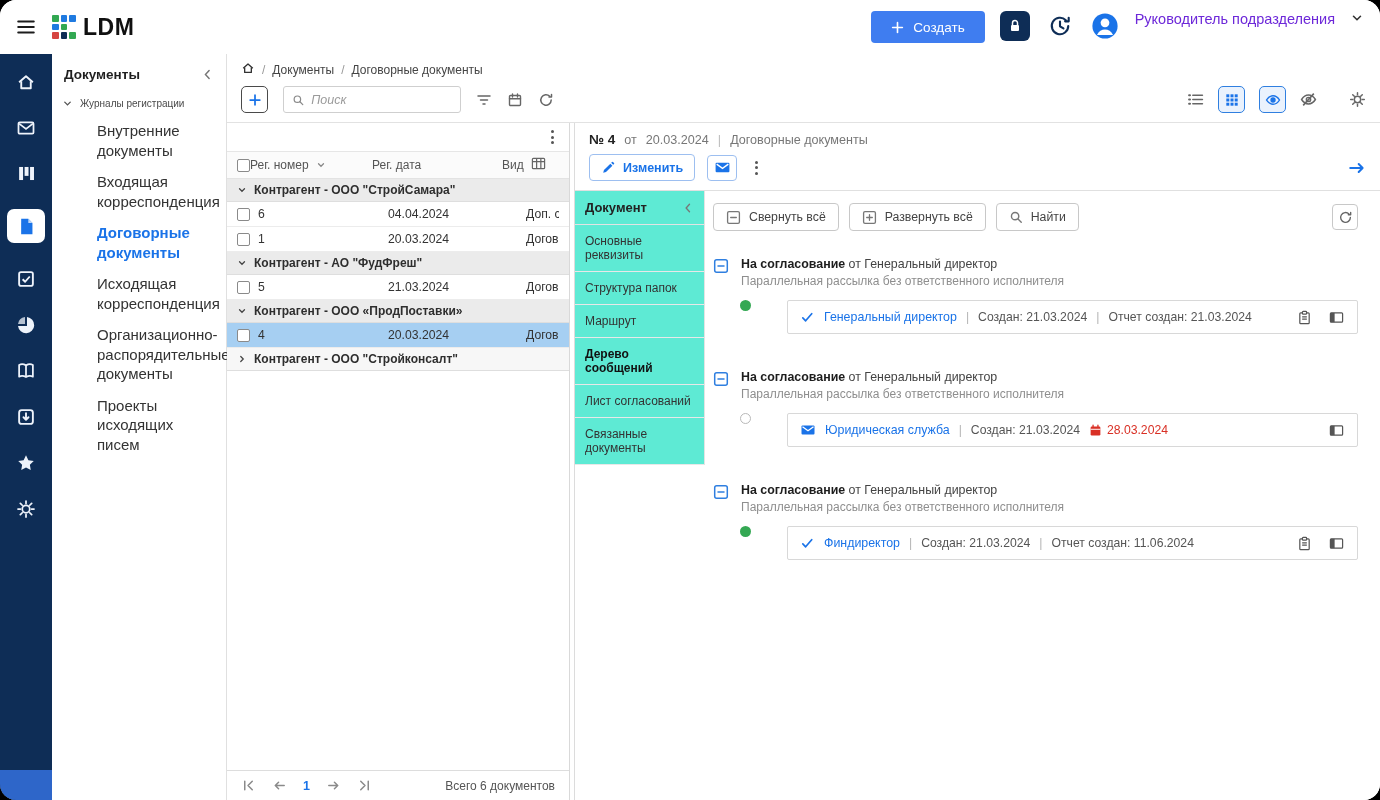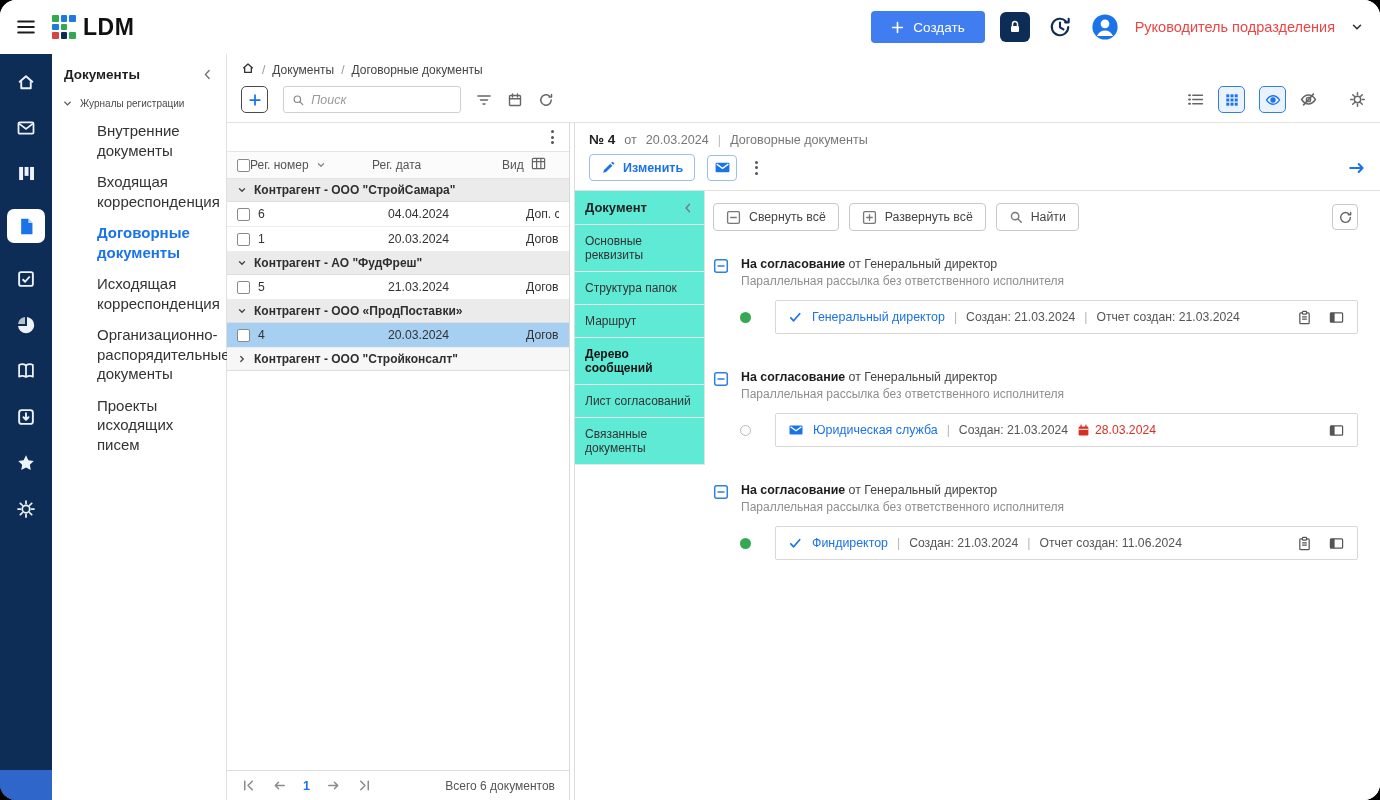--- a/index.html
+++ b/index.html
@@ -6,26 +6,26 @@
   html,body{width:1380px;height:800px;overflow:hidden;background:#000;font-family:"Liberation Sans",sans-serif}
   .window{width:1380px;height:800px;border-radius:16px;overflow:hidden;background:#fff;display:flex;flex-direction:column;position:relative}
 
   
   .topbar{height:54px;flex:none;display:flex;align-items:center;padding:0 16px;gap:16px;background:#fff}
   .hamburger{color:#1c1c1c;display:grid;place-items:center;cursor:pointer}
   .logo{display:flex;align-items:center;gap:7px}
   .logo-grid{width:24px;height:24px;display:grid;grid-template-columns:repeat(3,1fr);grid-template-rows:repeat(3,1fr);gap:2px}
   .logo-grid i{border-radius:1px}
   .logo-text{font-size:23px;font-weight:700;letter-spacing:.5px;color:#101010}
-  .topbar-right{margin-left:auto;display:flex;align-items:center;gap:15px}
+  .topbar-right{margin-left:auto;display:flex;align-items:flex-start;gap:15px}
   .create-btn{background:#3f7df0;color:#fff;height:32px;padding:0 20px;border:none;border-radius:4px;font-size:13.5px;display:flex;align-items:center;gap:9px;cursor:pointer;font-family:inherit}
   .lock-btn{width:30px;height:30px;background:#0e2d56;border-radius:6px;display:grid;place-items:center;cursor:pointer}
   .history-btn{width:30px;height:30px;display:grid;place-items:center;color:#0e2d56;cursor:pointer}
   .avatar{width:30px;height:30px;display:grid;place-items:center;cursor:pointer}
-  .role{font-size:14.5px;color:#ef4444}
+  .role{font-size:14.5px;color:#6d28d9}
   .role-chevron{color:#333;display:grid;place-items:center;cursor:pointer}
 
   
   .app{flex:1;display:flex;min-height:0}
 
   
   .rail{width:52px;flex:none;background:#0e2d56;display:flex;flex-direction:column;align-items:center;padding-top:18px;gap:26px}
   .rail-ic{color:#eef3fb;display:grid;place-items:center;cursor:pointer;flex:none}
   .rail-active{width:38px;height:34px;background:#fff;border-radius:7px;display:grid;place-items:center;color:#1a73e8;cursor:pointer;flex:none}
   .rail-footer{margin-top:auto;width:52px;height:30px;background:#2e66c9;flex:none}
@@ -100,21 +100,21 @@
   .content{flex:1;min-width:0;padding:12px 22px 0 8px}
   .tree-toolbar{display:flex;align-items:center;gap:10px}
   .tt-btn{display:flex;align-items:center;gap:8px;height:28px;padding:0 12px;border:1px solid #c8c8c8;border-radius:4px;background:#fff;color:#444;font-size:12.3px;cursor:pointer;font-family:inherit}
   .tt-refresh{margin-left:auto;width:26px;height:26px;border:1px solid #c8c8c8;border-radius:4px;display:grid;place-items:center;color:#666;background:#fff;cursor:pointer}
   .nodes{margin-top:26px;display:flex;flex-direction:column;gap:36px}
   .node-head{display:flex;gap:12px;align-items:flex-start}
   .minus-box{color:#2f7fe0;display:grid;place-items:center;cursor:pointer;margin-top:1px}
   .nh-line1{font-size:12.4px;color:#444}
   .nh-line1 b{color:#1d1d1d}
   .nh-line2{font-size:12px;color:#8e8e8e;margin-top:3px}
-  .node-row{display:flex;align-items:center;gap:24px;margin:12px 0 0 27px}
+  .node-row{display:flex;gap:36px;margin:12px 0 0 27px}
   .dot{width:11px;height:11px;border-radius:50%;flex:none}
   .dot.done{background:#34a853}
   .dot.pending{border:1.5px solid #b9b9b9;background:#fff}
   .card{flex:1;height:34px;border:1px solid #d8d8d8;border-radius:2px;display:flex;align-items:center;gap:9px;padding:0 12px;font-size:12.2px;color:#555;background:#fff;min-width:0}
   .card-name{color:#1a73e8;font-size:12.4px;cursor:pointer;white-space:nowrap}
   .card-sep{color:#b5b5b5}
   .card-txt{white-space:nowrap}
   .card-icons{margin-left:auto;display:flex;gap:16px;color:#555}
   .card-icons .ci{display:grid;place-items:center;cursor:pointer}
   .due{color:#d93025;display:flex;align-items:center;gap:5px;white-space:nowrap}

